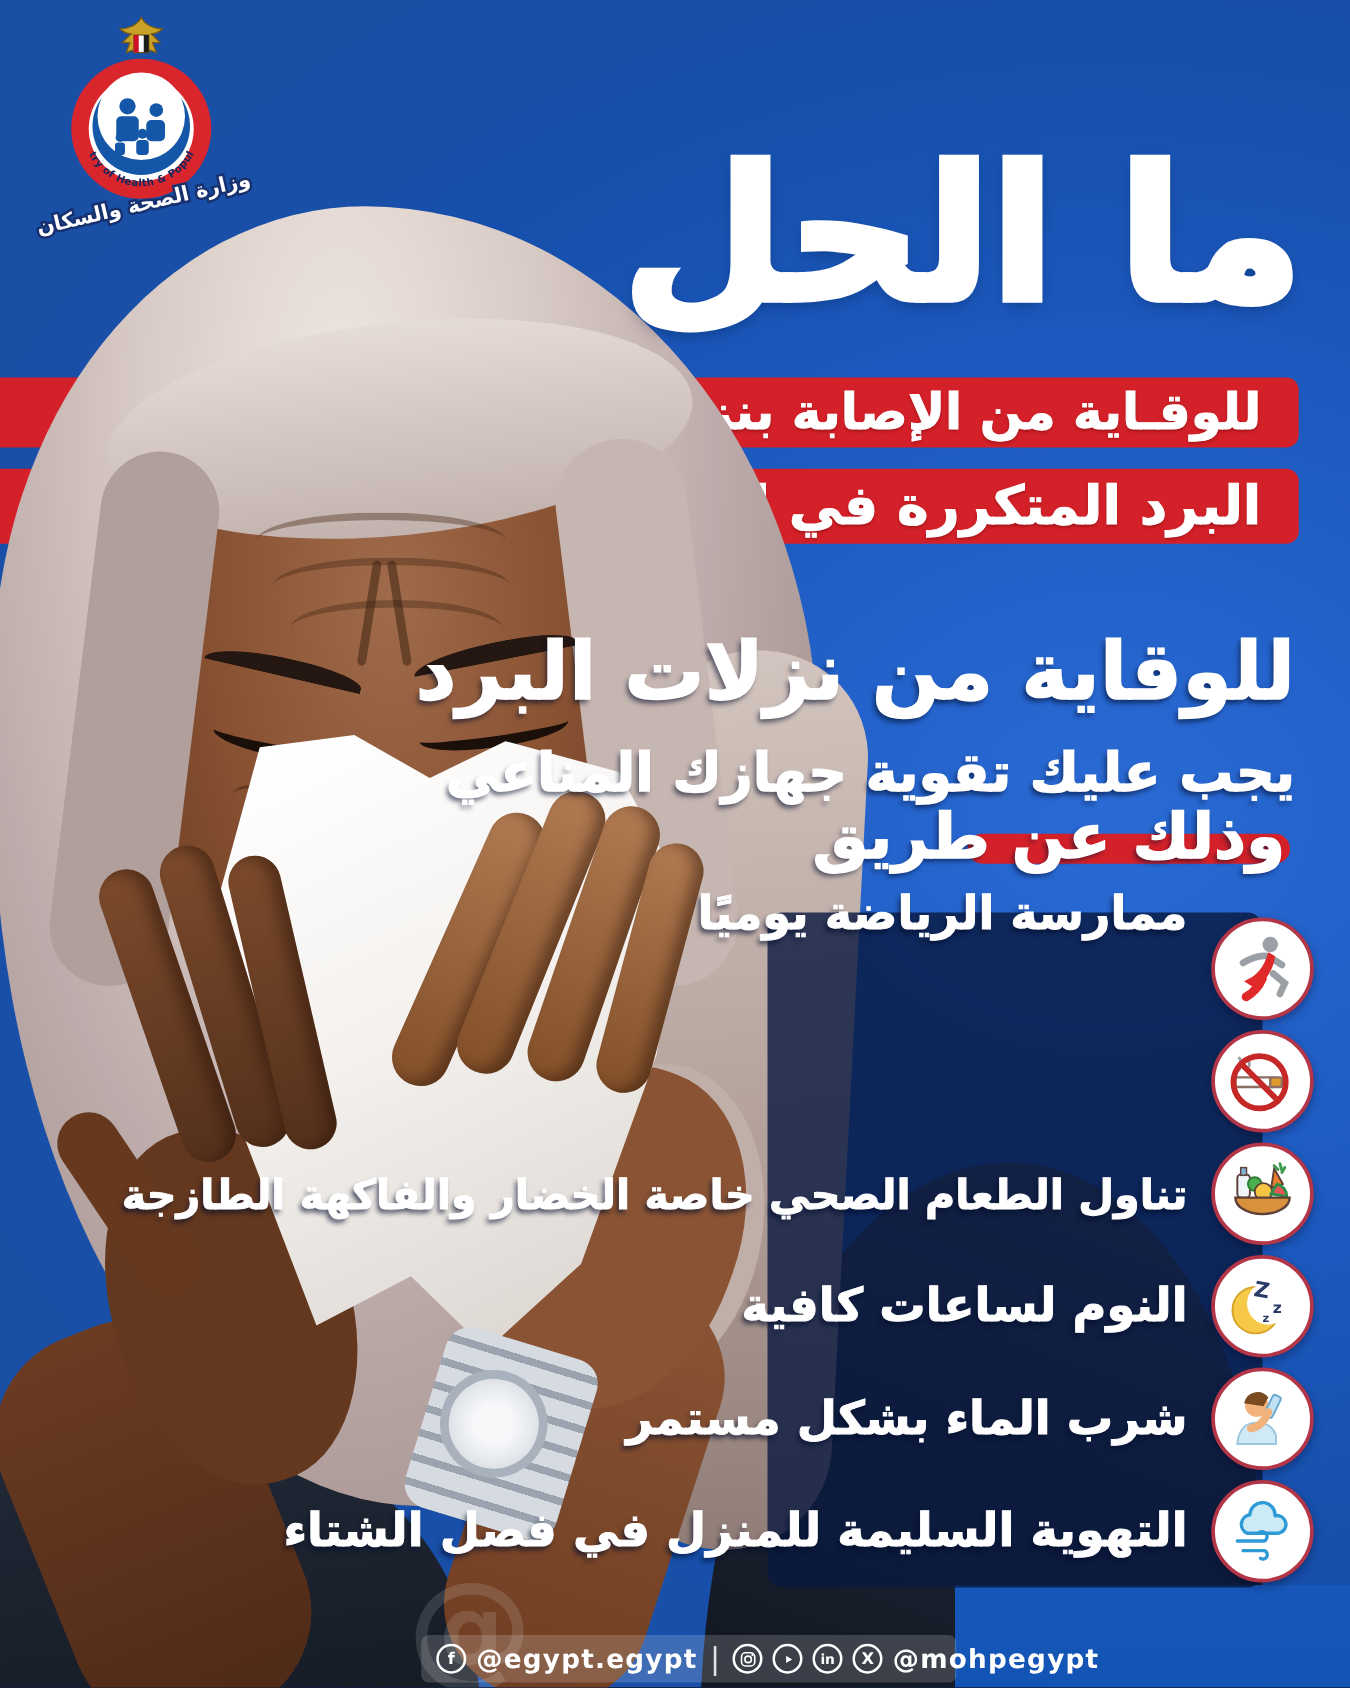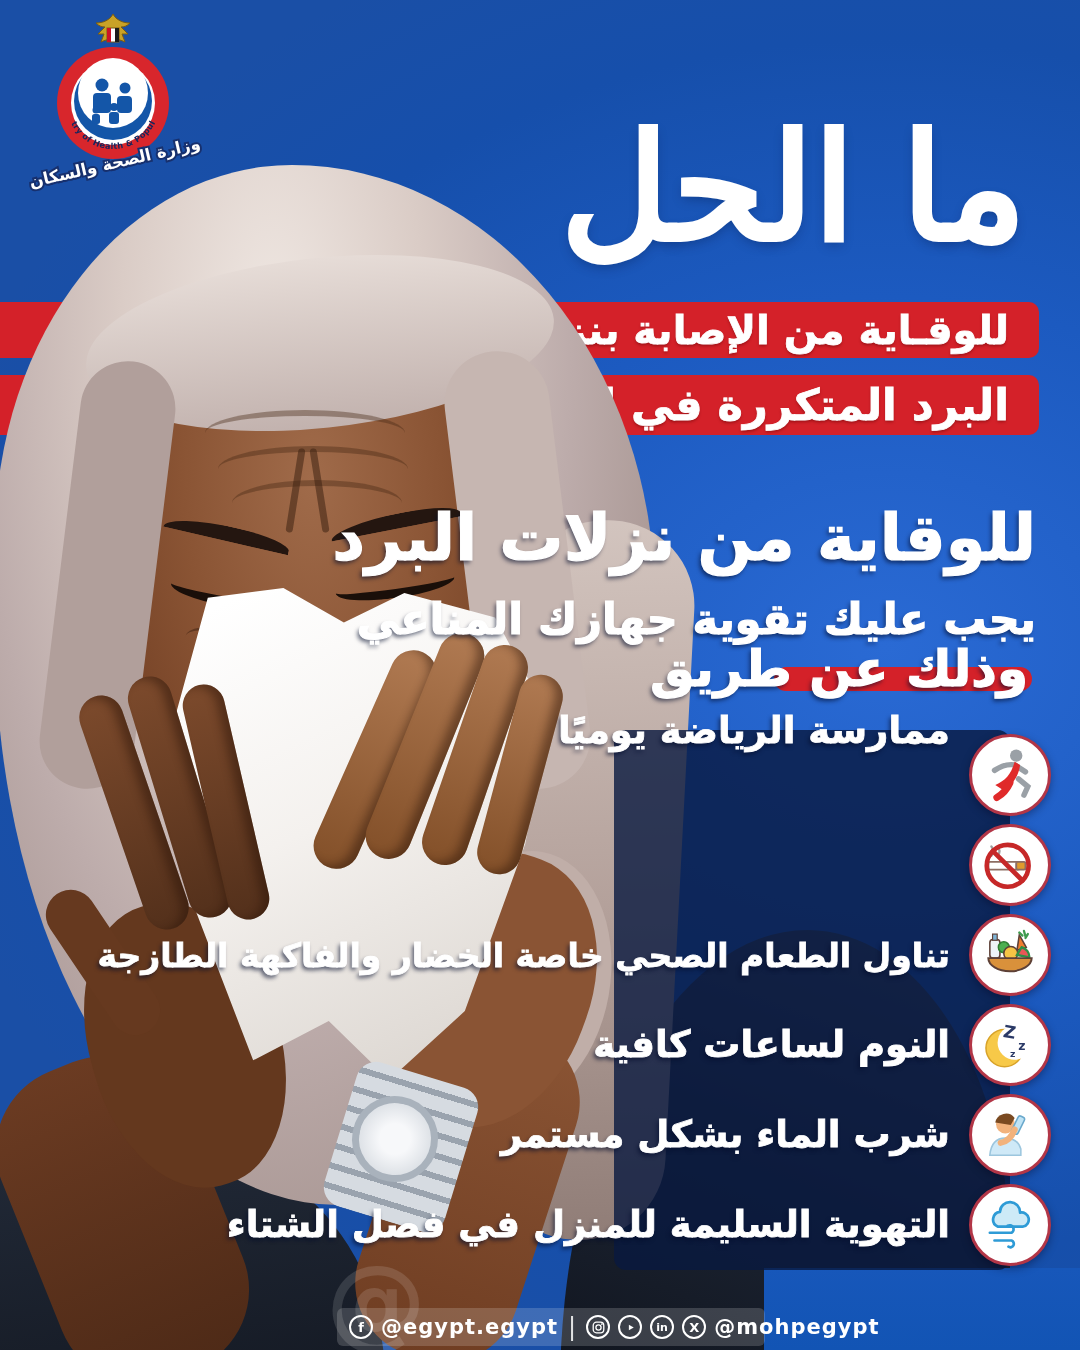--- a/index.html
+++ b/index.html
@@ -79,21 +79,21 @@
   .f7{left:205px;top:682px;width:42px;height:240px;transform:rotate(-13deg);}
   .thumb-l{left:78px;top:880px;width:50px;height:165px;background:#66391f;border-radius:26px;transform:rotate(-34deg);}
   .watch-band{left:338px;top:1072px;width:126px;height:150px;transform:rotate(17deg);
       background:repeating-linear-gradient(0deg,#d6dbe1 0 14px,#9aa3ae 14px 20px);border-radius:20px;}
   .watch-face{left:352px;top:1096px;width:86px;height:86px;border-radius:50%;
       background:radial-gradient(#f7f8fa 30%,#ccd2d9 100%);border:7px solid #a9b2bc;transform:rotate(10deg);}
   .blue-patch{left:764px;top:1268px;width:316px;height:82px;
       background:linear-gradient(#1757ba,#1254b4);z-index:3;}
 
   
-  .title{right:54px;top:92px;color:#fff;font-size:148px;font-weight:normal;line-height:1.3;
+  .title{right:38px;top:92px;color:#fff;font-size:148px;font-weight:bold;line-height:1.3;
          -webkit-text-stroke:6px #fff;z-index:6;white-space:nowrap;
          text-shadow:0 5px 12px rgba(0,20,60,.35);}
 
   
   .h-big{right:44px;top:495px;font-size:64px;}
   .h-sub{right:44px;top:590px;font-size:43px;}
   .white-h{position:absolute;color:#fff;font-weight:bold;white-space:nowrap;z-index:6;
            -webkit-text-stroke:1.2px #fff;text-shadow:-2px 3px 4px rgba(4,14,44,.6);line-height:1.35;}
   .lead{right:52px;top:636px;font-size:50px;z-index:7;margin-left:40px;}
   .lead-bar{right:48px;top:667px;width:258px;height:24px;background:#d42129;border-radius:12px;z-index:5;}

